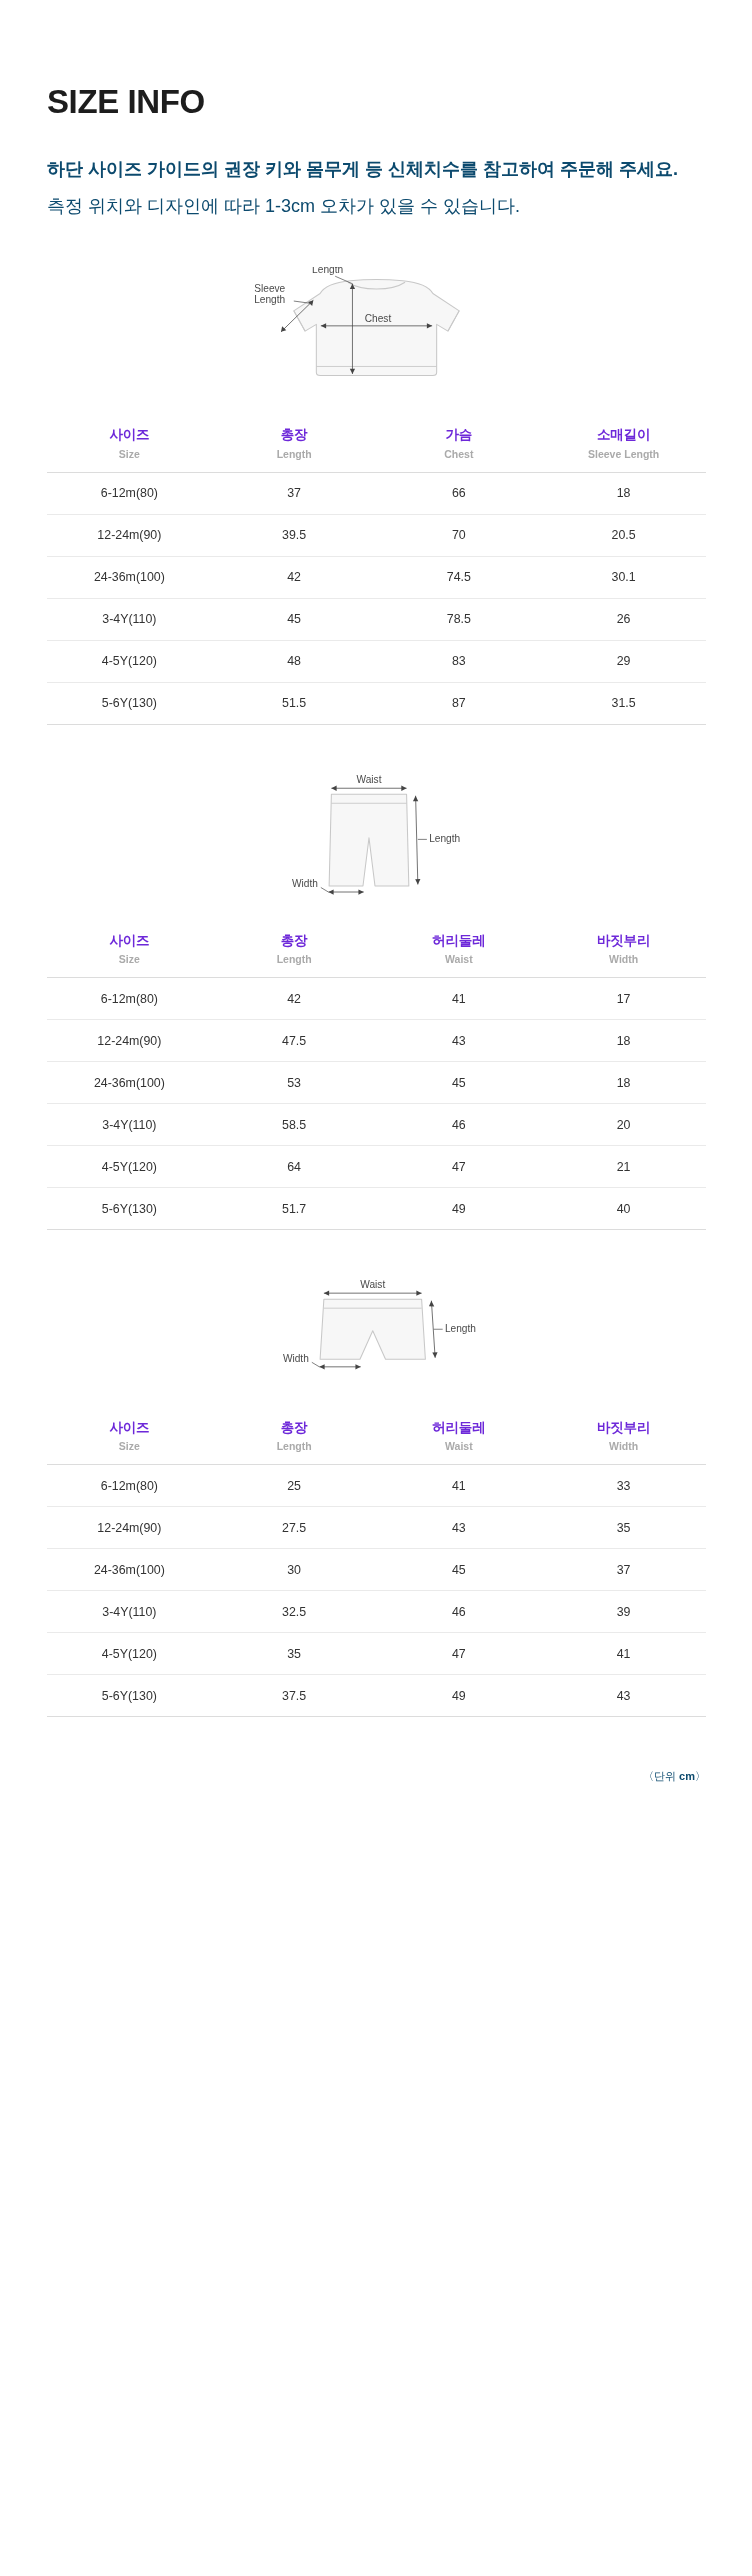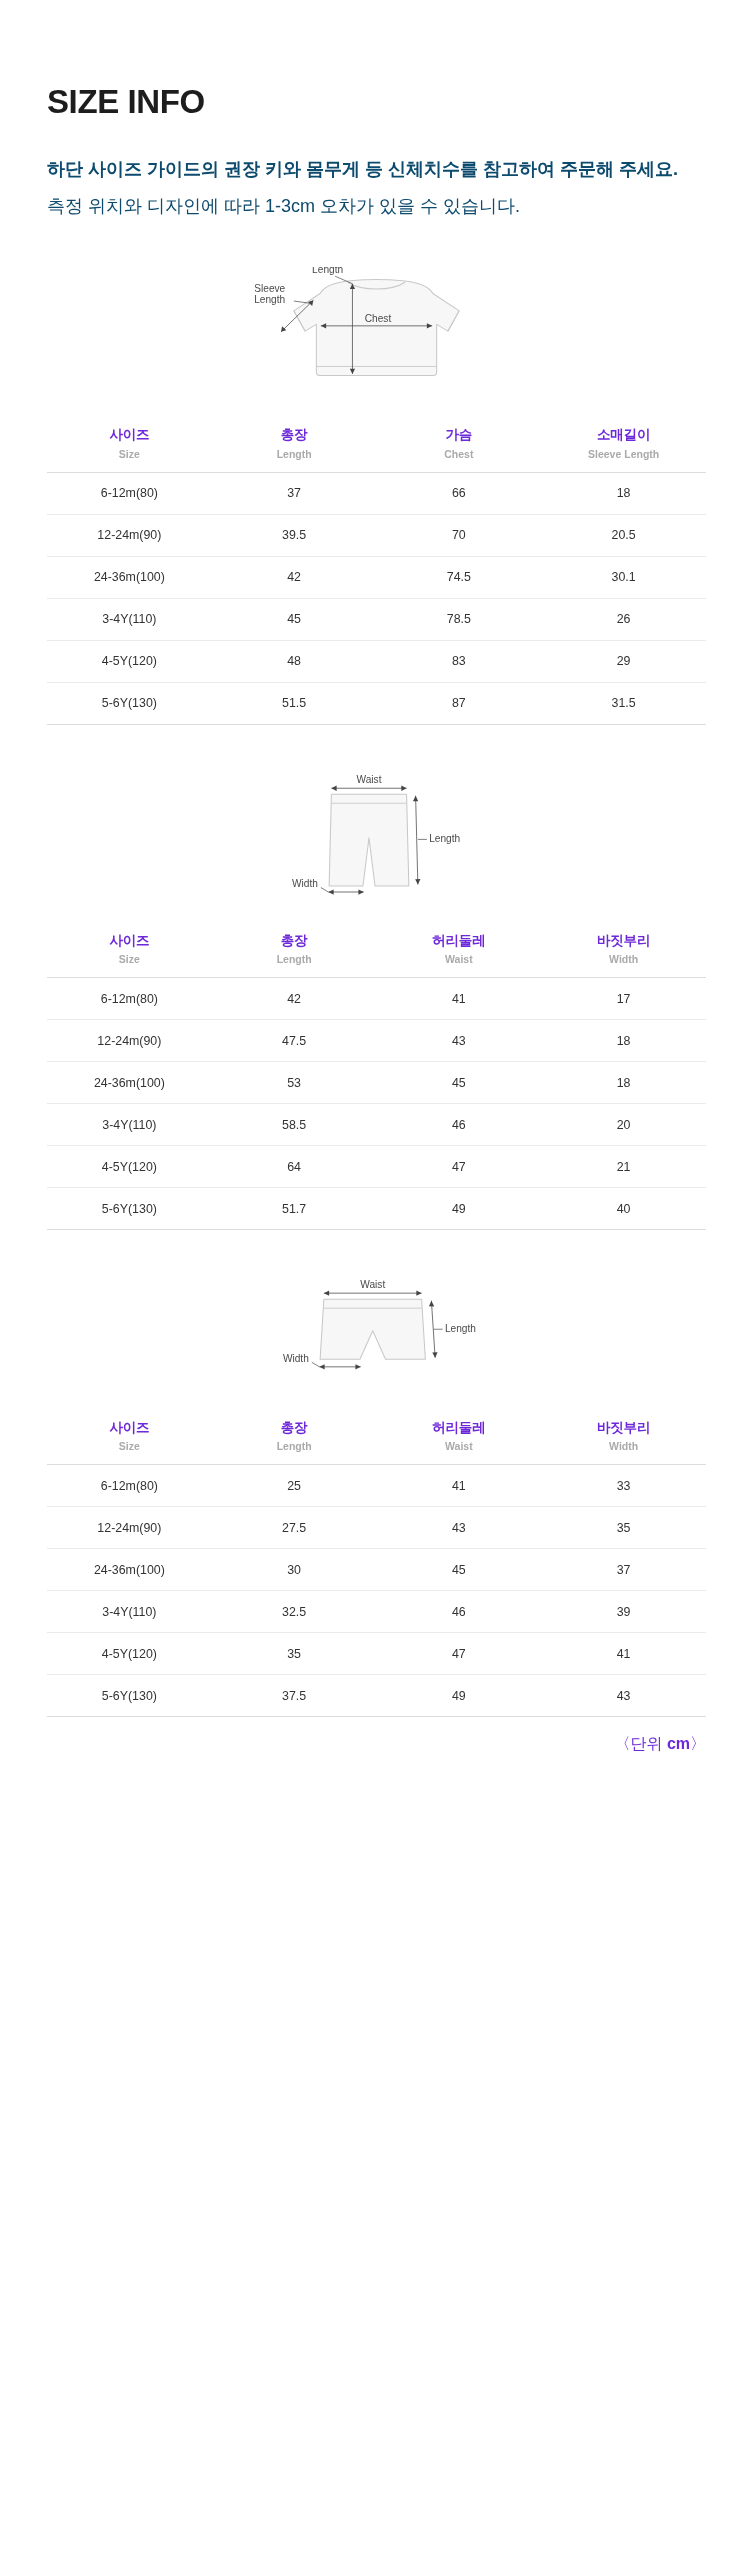--- a/index.html
+++ b/index.html
@@ -89,24 +89,24 @@
   }
   table.size-table tbody tr:last-child {
     border-bottom: 0.8px solid #dcdcdc;
   }
   table.size-table tbody td {
     padding: 13.5px 0 13.5px 0;
     font-size: 12.4px;
     color: #333333;
   }
   .unit-note {
-    margin-top: 17px;
+    margin-top: 52px;
     text-align: right;
-    font-size: 16px;
-    color: #6d28d9;
+    font-size: 11px;
+    color: #0c4a6e;
   }
   .unit-note .unit-strong {
     font-weight: bold;
   }
   .d-label {
     font-size: 13.5px;
     fill: #4a4a4a;
     font-family: "Liberation Sans", sans-serif;
   }
 </style>

